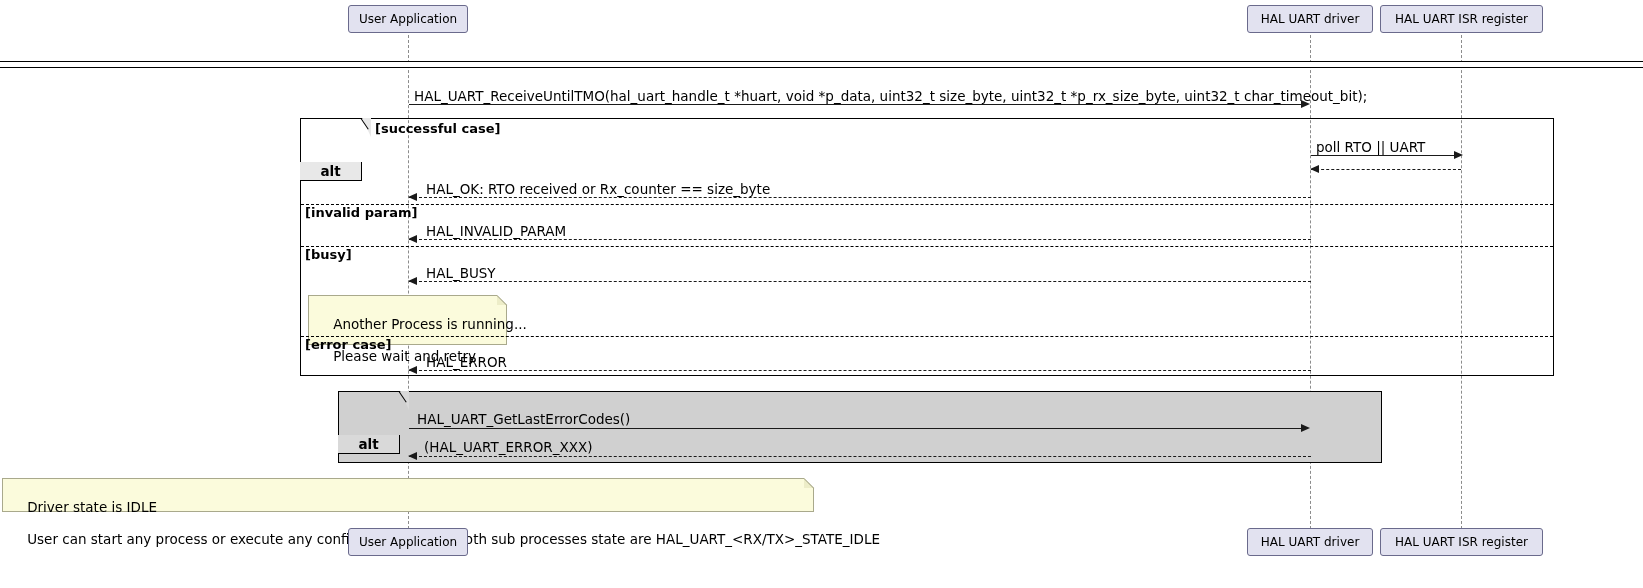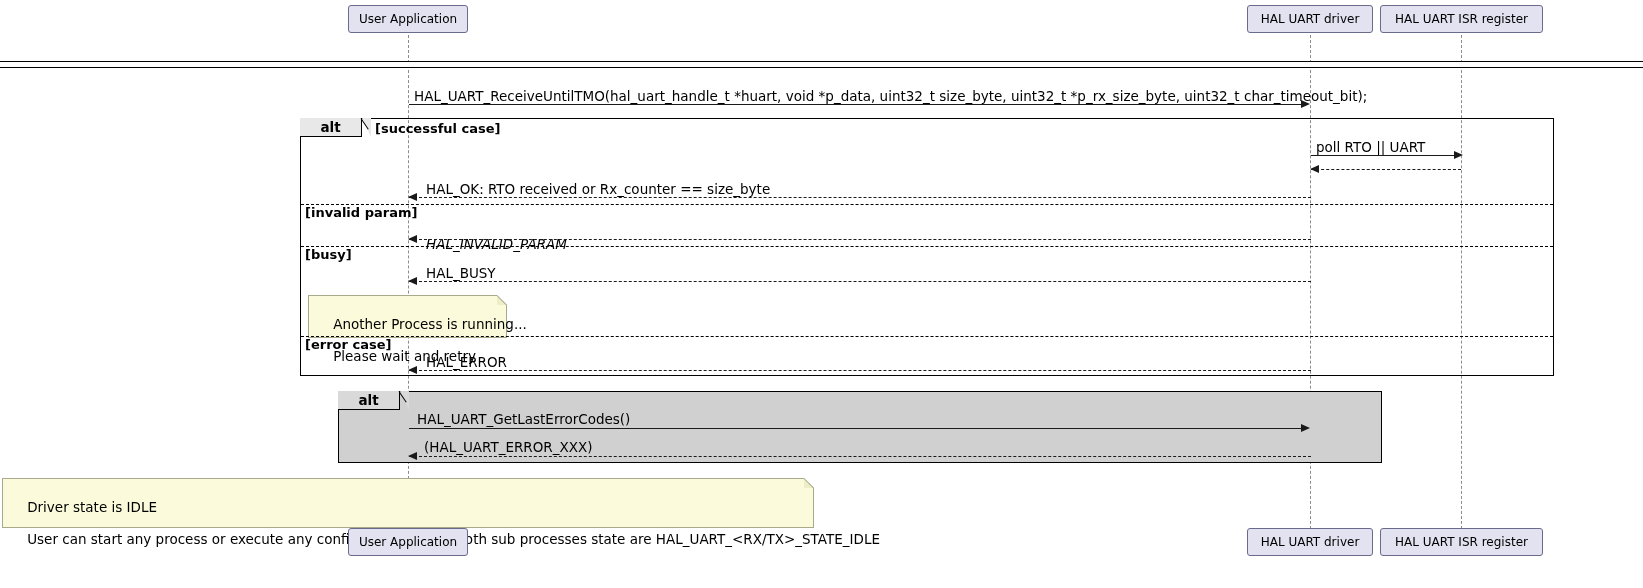--- a/index.html
+++ b/index.html
@@ -39,21 +39,21 @@
   .arrow-r{border-top:4px solid transparent;border-bottom:4px solid transparent;border-left:9px solid #1a1a1a;}
   .arrow-l{border-top:4px solid transparent;border-bottom:4px solid transparent;border-right:9px solid #1a1a1a;}
   .msg-label{position:absolute;font-size:13.5px;line-height:16px;white-space:nowrap;color:#000;}
 
   
   .frag{position:absolute;box-sizing:border-box;border:1.5px solid #000;background:transparent;}
   .frag.shaded{background:#D0D0D0;}
   .frag-tab{
     position:absolute;box-sizing:border-box;height:19px;
     background:#E8E8E8;border-right:1.5px solid #000;border-bottom:1.5px solid #000;
-    font-weight:bold;font-size:13.5px;line-height:18px;text-align:center;color:#000;
+    font-weight:bold;font-size:13.5px;line-height:18px;text-align:center;color:#000;margin-top:44px;
   }
   .frag-tab.shaded{background:#D9D9D9;}
   .frag-tab-notch{
     position:absolute;width:0;height:0;
     border-left:9px solid transparent;border-top:19px solid #E8E8E8;
   }
   .frag-tab-notch.shaded{border-top-color:#D9D9D9;}
   .frag-tab-notch-edge{position:absolute;width:13px;height:0;border-top:1.5px solid #000;
     transform-origin:left center;transform:rotate(56deg);}
   .frag-guard{position:absolute;font-weight:bold;font-size:13px;line-height:16px;white-space:nowrap;color:#000;}
@@ -104,32 +104,32 @@
   <div class="msg-line dotted" style="left:1311px;top:169px;width:150px;"></div>
   <div class="arrow-l" style="left:1310px;top:165px;"></div>
 
   <div class="msg-label" style="left:426px;top:181px;">HAL_OK: RTO received or Rx_counter == size_byte</div>
   <div class="msg-line dotted" style="left:409px;top:197px;width:902px;"></div>
   <div class="arrow-l" style="left:408px;top:193px;"></div>
 
   <div class="frag-div" style="left:301px;top:204px;width:1252px;"></div>
   <div class="frag-guard" style="left:305px;top:205px;">[invalid param]</div>
 
-  <div class="msg-label" style="left:426px;top:236px;font-style:italic;">HAL_INVALID_PARAM</div>
+  <div class="msg-label" style="left:426px;top:223px;">HAL_INVALID_PARAM</div>
   <div class="msg-line dotted" style="left:409px;top:239px;width:902px;"></div>
   <div class="arrow-l" style="left:408px;top:235px;"></div>
 
   <div class="frag-div" style="left:301px;top:246px;width:1252px;"></div>
   <div class="frag-guard" style="left:305px;top:247px;">[busy]</div>
 
   <div class="msg-label" style="left:426px;top:265px;">HAL_BUSY</div>
   <div class="msg-line dotted" style="left:409px;top:281px;width:902px;"></div>
   <div class="arrow-l" style="left:408px;top:277px;"></div>
 
-  <div class="note" style="left:308px;top:295px;width:199px;height:43px;">
+  <div class="note" style="left:308px;top:295px;width:199px;height:50px;">
     <span>Another Process is running...</span><br>
     <span>Please wait and retry</span>
   </div>
   <div class="note-fold" style="left:497px;top:295px;"></div>
   <div class="note-fold-edge" style="left:497px;top:295px;"></div>
 
   <div class="frag-div" style="left:301px;top:336px;width:1252px;"></div>
   <div class="frag-guard" style="left:305px;top:337px;">[error case]</div>
 
   <div class="msg-label" style="left:426px;top:354px;">HAL_ERROR</div>
@@ -142,21 +142,21 @@
   <div class="frag-tab-notch-edge" style="left:399px;top:391px;"></div>
 
   <div class="msg-label" style="left:417px;top:411px;">HAL_UART_GetLastErrorCodes()</div>
   <div class="msg-line" style="left:409px;top:428px;width:893px;"></div>
   <div class="arrow-r" style="left:1301px;top:424px;"></div>
 
   <div class="msg-label" style="left:424px;top:439px;text-align:right;">(HAL_UART_ERROR_XXX)</div>
   <div class="msg-line dotted" style="left:409px;top:456px;width:902px;"></div>
   <div class="arrow-l" style="left:408px;top:452px;"></div>
 
-  <div class="note" style="left:2px;top:478px;width:812px;height:50px;">
+  <div class="note" style="left:2px;top:478px;width:812px;height:34px;">
     <span>Driver state is IDLE</span><br>
     <span>User can start any process or execute any configuration only if both sub processes state are HAL_UART_&lt;RX/TX&gt;_STATE_IDLE</span>
   </div>
   <div class="note-fold" style="left:804px;top:478px;"></div>
   <div class="note-fold-edge" style="left:804px;top:478px;"></div>
 
   <div class="participant" style="left:348px;top:528px;width:120px;height:28px;">User Application</div>
   <div class="participant" style="left:1247px;top:528px;width:126px;height:28px;">HAL UART driver</div>
   <div class="participant" style="left:1380px;top:528px;width:163px;height:28px;">HAL UART ISR register</div>
 

